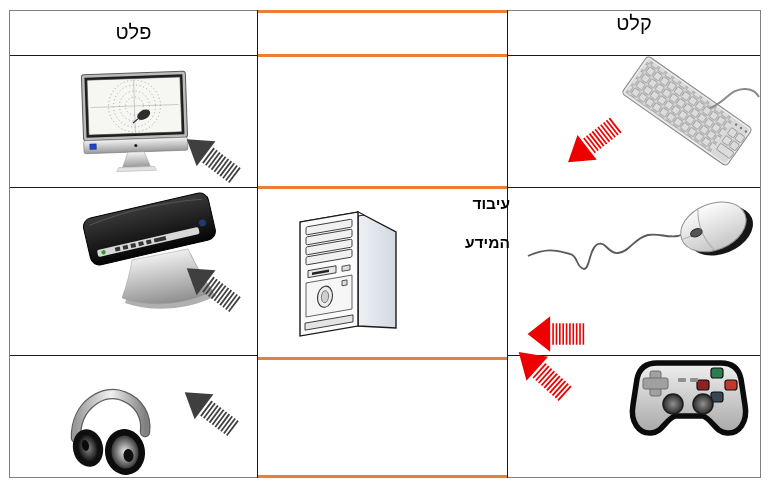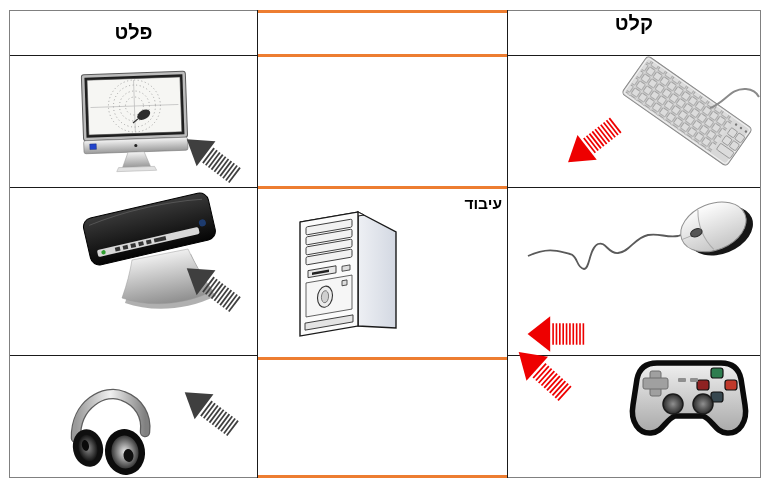--- a/index.html
+++ b/index.html
@@ -7,24 +7,24 @@
   body {
     position:relative; overflow:hidden; background:#ffffff;
     font-family:"Liberation Sans","DejaVu Sans",sans-serif;
   }
   .outer-border { position:absolute; left:9px; top:10px; width:752px; height:468px;
     border:1px solid #808080; }
   .vline { position:absolute; top:10px; width:1px; height:468px; background:#1a1a1a; }
   .hline { position:absolute; height:1px; background:#1a1a1a; }
   .orange-bar { position:absolute; left:258px; width:249px; height:3px; background:#ED7D31; }
   .hdr { position:absolute; display:flex; align-items:center; justify-content:center;
-    font-weight:bold; font-size:20px; color:#000;text-align:center; }
+    font-weight:normal; font-size:20px; color:#000;text-align:center; }
   .hdr-out { left:10px; top:11px; width:247px; height:43px; }
   .hdr-in  { left:508px; top:2px; width:252px; height:43px; }
-  .proc-text { position:absolute; right:266px; top:195px; width:140px;
+  .proc-text { position:absolute; right:258px; top:195px; width:140px;
     direction:rtl; text-align:right; font-weight:bold; font-size:15.5px; color:#000; line-height:17px; }
   .proc-text .l2 { margin-top:22px; }
   .sprite { position:absolute; }
   .arrow { position:absolute; transform-origin:center center; }
   .a-dark { color:#3F3F3F; }
   .a-red  { color:#EE0000; }
 </style>
 </head>
 <body>
 
@@ -107,20 +107,21 @@
   <div class="orange-bar" style="top:54px"></div>
   <div class="orange-bar" style="top:186px"></div>
   <div class="orange-bar" style="top:357px"></div>
   <div class="orange-bar" style="top:475px"></div>
 
   <div class="hdr hdr-out">פלט</div>
   <div class="hdr hdr-in">קלט</div>
 
   <div class="proc-text">
     <div>עיבוד</div>
+    <div class="l2">המידע</div>
   </div>
 
   <svg class="sprite" style="left:76px;top:70px" width="118" height="104" viewBox="0 0 118 104">
     <g transform="rotate(-2 59 52)">
       <rect x="7" y="3" width="104" height="66" rx="2.5" fill="#bcbcbc" stroke="#5a5a5a"></rect>
       <rect x="10" y="6" width="98" height="60" fill="#1e1e1e"></rect>
       <rect x="12.5" y="8.5" width="93" height="55" fill="#f6f6f3" stroke="#444" stroke-width="0.6"></rect>
       <g fill="none" stroke="#b9b9b9" stroke-width="0.7">
         <line x1="59" y1="10" x2="59" y2="62"></line>
           <line x1="15" y1="36" x2="103" y2="36"></line>

